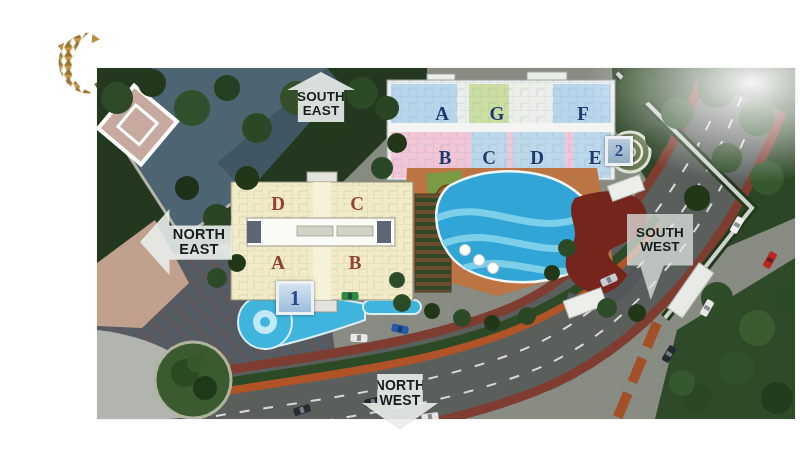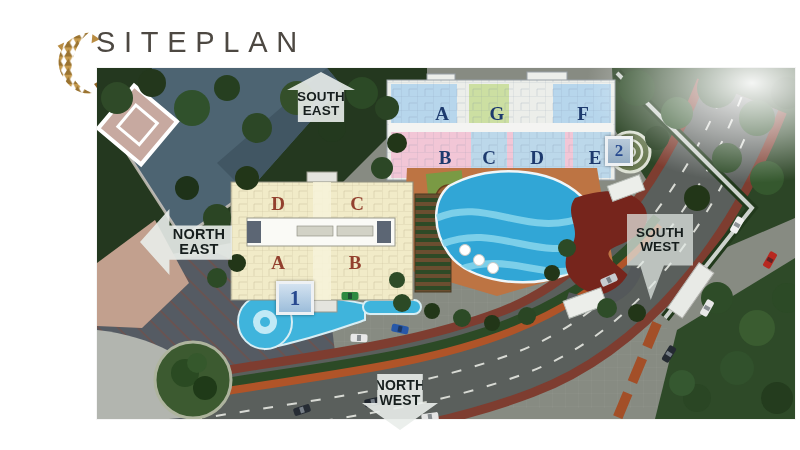--- a/index.html
+++ b/index.html
@@ -52,21 +52,20 @@
         <polygon points="0,0 10,0 5,9" fill="#c59a4e"></polygon>
         <polygon points="0,11 10,11 5,2.5" fill="#9a7330"></polygon>
       </pattern>
     </defs>
     <path d="M 52,4 C 22,8 8,32 19,55 C 27,72 44,80 56,77 C 38,70 29,58 31,44 C 33,27 41,12 52,4 Z" fill="url(#tri)"></path>
     <polygon points="56,6 65,12 55,17" fill="#b98c42"></polygon>
     <polygon points="58,66 67,61 63,73" fill="#8f6527"></polygon>
     <polygon points="14,20 22,16 19,26" fill="#b98c42"></polygon>
   </svg>
 
-  <div class="brand-title">SITEPLAN</div>
 
   <div class="photo">
     <svg width="698" height="351" viewBox="0 0 698 351">
       <defs>
         <pattern id="pav" width="13" height="13" patternUnits="userSpaceOnUse">
           <path d="M13 0H0V13" stroke="rgba(255,255,255,0.08)" fill="none" stroke-width="1"></path>
         </pattern>
         <pattern id="diag" width="14" height="14" patternUnits="userSpaceOnUse" patternTransform="rotate(45)">
           <path d="M0 0H14" stroke="#84493a" stroke-width="3" fill="none"></path>
         </pattern>

